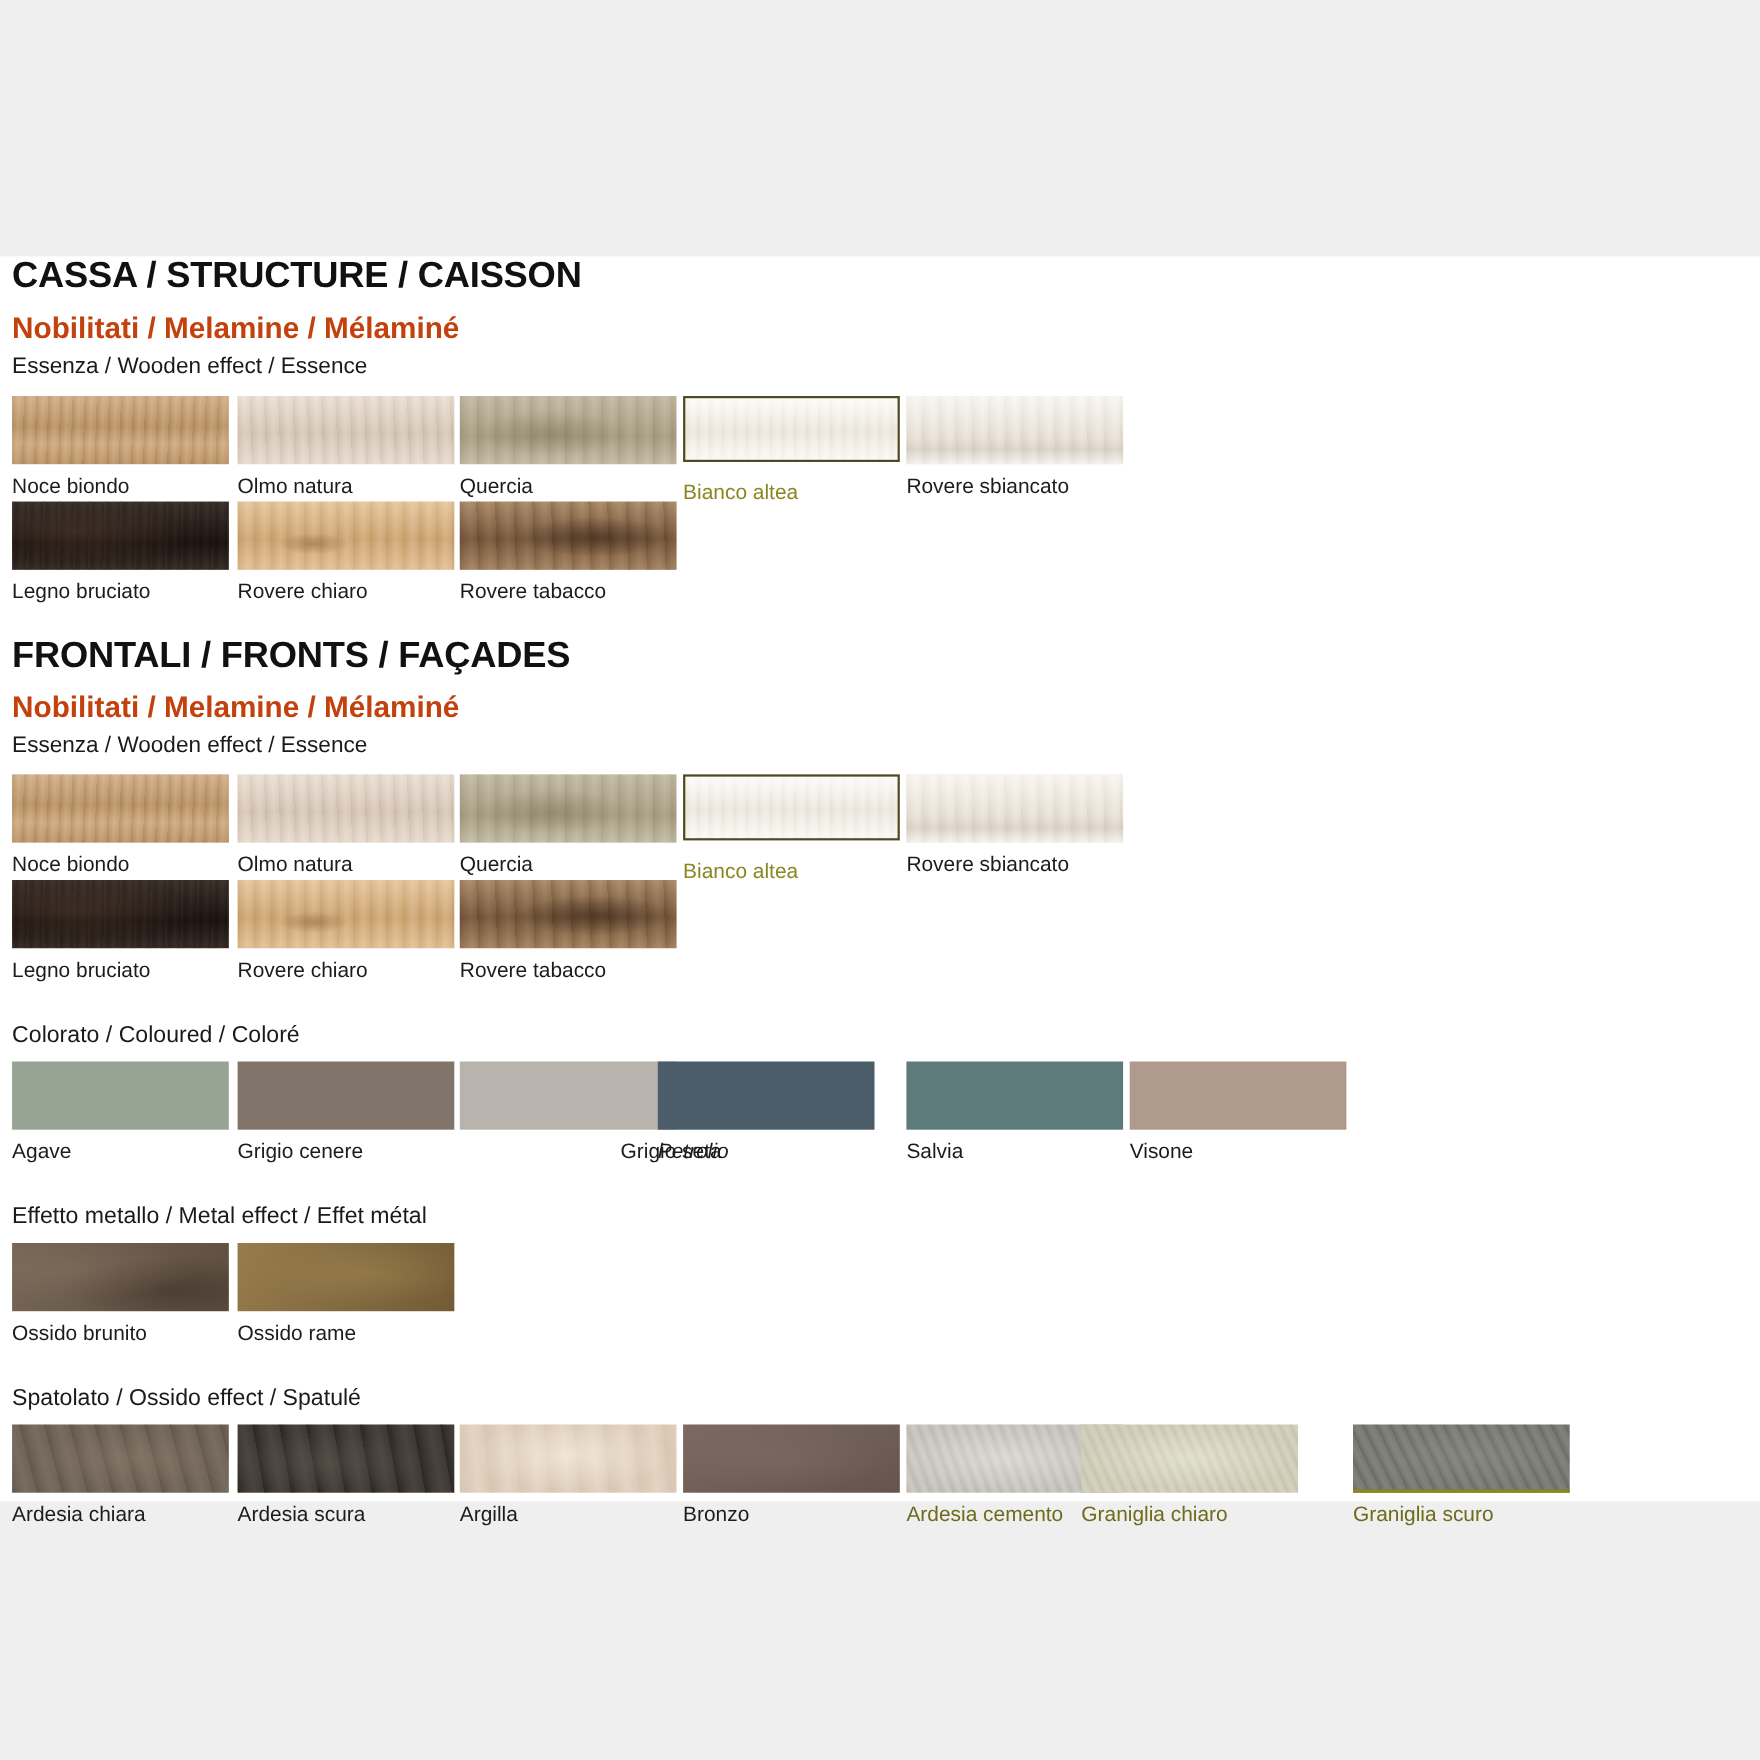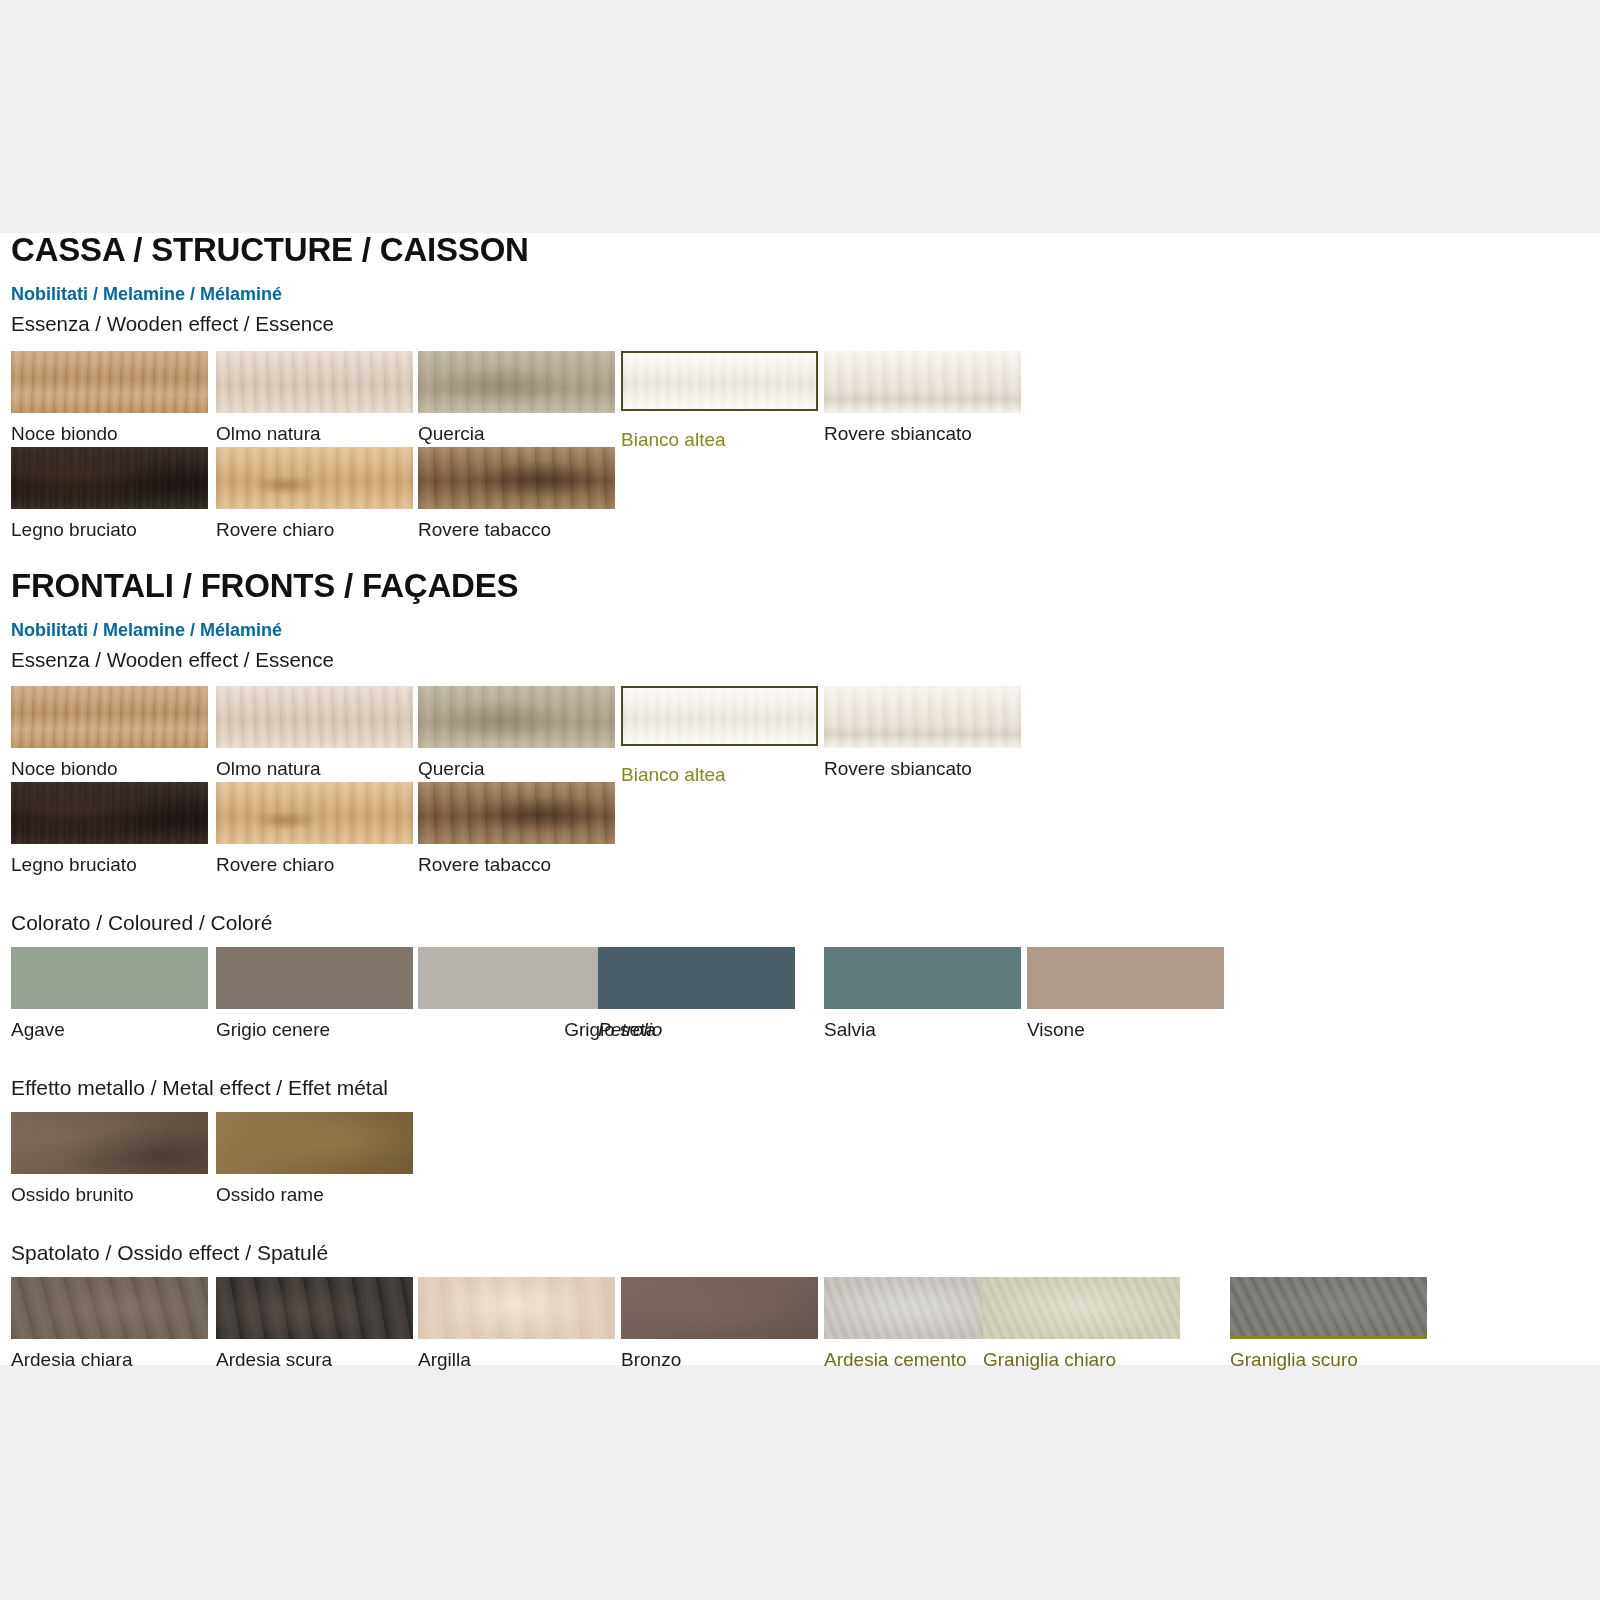--- a/index.html
+++ b/index.html
@@ -20,23 +20,23 @@
 
   
   .section-title {
     font-size: 33px;
     font-weight: 700;
     letter-spacing: -0.2px;
     color: #111111;
     line-height: 1.0;
   }
   .sub-bold {
-    font-size: 18px;
+    font-size: 27px;
     font-weight: 700;
-    color: #0369a1;
+    color: #c2410c;
     line-height: 1.0;
   }
   .sub-reg {
     font-size: 20.5px;
     font-weight: 400;
     color: #1a1a1a;
     line-height: 1.0;
   }
   .group-label {
     font-size: 21px;

